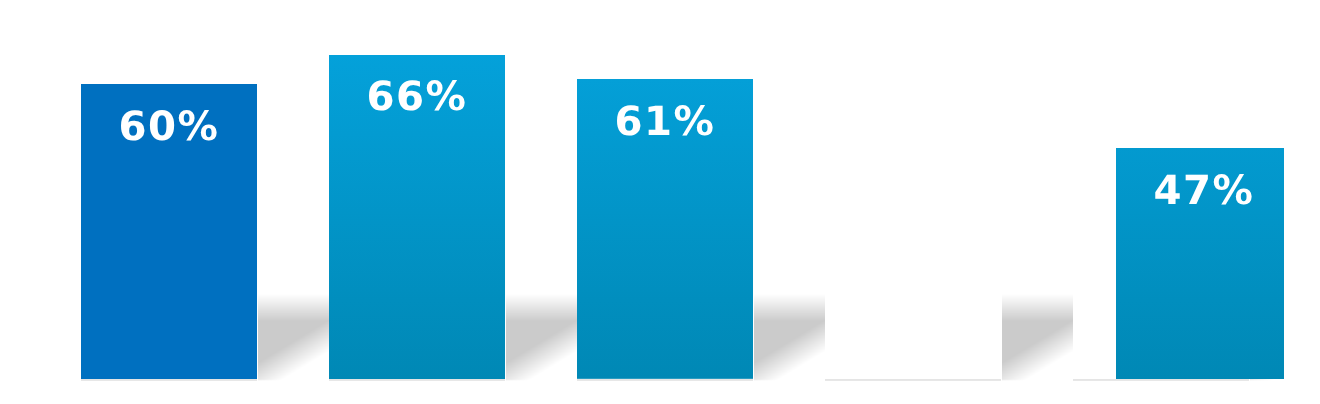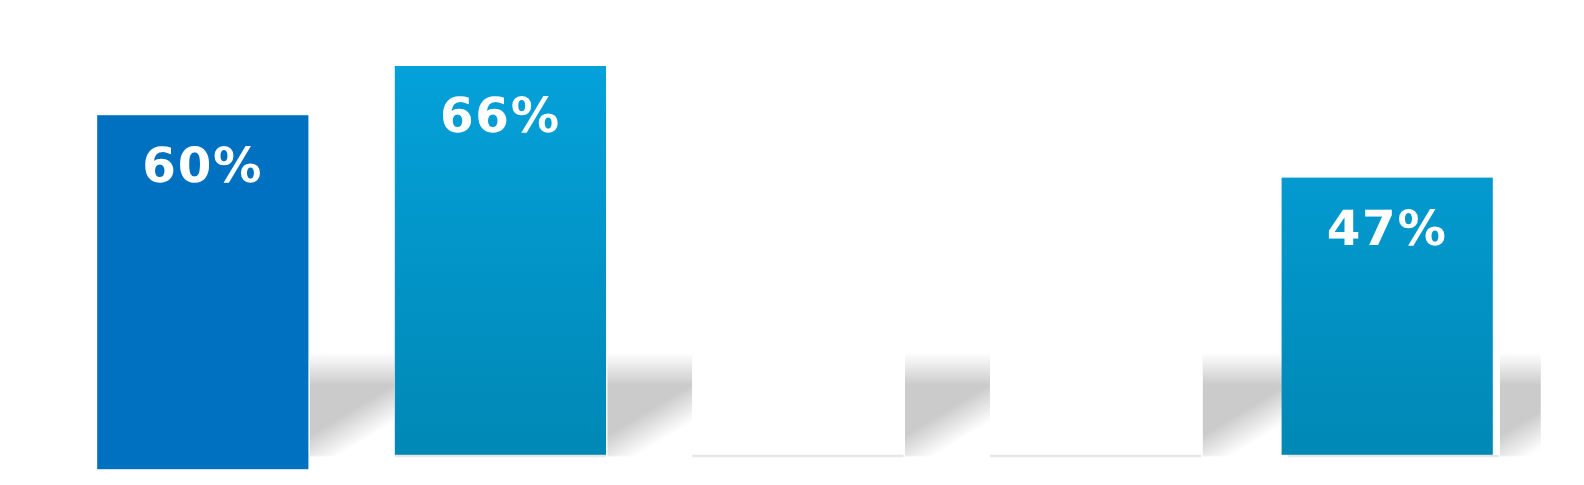--- a/index.html
+++ b/index.html
@@ -40,31 +40,34 @@
     white-space:nowrap;
   }
 </style>
 </head>
 <body>
 
 <div class="chart">
   <div class="plot" id="plot">
       <div class="bar-shadow" style="left: 258px; top: 294px;"></div>
       <div class="bar-base-shadow" style="left: 81px; top: 379px; width: 176px;"></div>
-      <div class="bar" style="left: 81px; top: 84.1px; height: 294.9px; background: rgb(0, 112, 192); margin-top: 12px;">
+      <div class="bar" style="left: 81px; top: 84.1px; height: 294.9px; background: rgb(0, 112, 192);">
         <div class="bar-value-label" style="top: 22.7px; color: rgb(255, 255, 255);">60%</div>
       </div>
       <div class="bar-shadow" style="left: 506px; top: 294px;"></div>
       <div class="bar-base-shadow" style="left: 329px; top: 379px; width: 176px;"></div>
       <div class="bar" style="left: 329px; top: 54.61px; height: 324.39px; background-image: linear-gradient(rgb(4, 161, 218) 0%, rgb(0, 136, 181) 100%); background-repeat: no-repeat; background-size: 100% 324px; background-position: 0px 0.39px;">
         <div class="bar-value-label" style="top: 22.7px; color: rgb(255, 255, 255);">66%</div>
       </div>
       <div class="bar-shadow" style="left: 754px; top: 294px;"></div>
       <div class="bar-base-shadow" style="left: 577px; top: 379px; width: 176px;"></div>
+      <div class="bar" style="left: 577px; top: 79.185px; height: 299.815px; background-image: linear-gradient(rgb(4, 161, 218) 0%, rgb(0, 136, 181) 100%); background-repeat: no-repeat; background-size: 100% 324px; background-position: 0px -24.185px;">
+        <div class="bar-value-label" style="top: 22.7px; color: rgb(255, 255, 255);">61%</div>
+      </div>
       <div class="bar-shadow" style="left: 1002px; top: 294px;"></div>
       <div class="bar-base-shadow" style="left: 825px; top: 379px; width: 176px;"></div>
       <div class="bar-shadow" style="left: 1250px; top: 294px;"></div>
       <div class="bar-base-shadow" style="left: 1073px; top: 379px; width: 176px;"></div>
-      <div class="bar" style="left: 1068px; top: 147.995px; height: 231.005px; background-image: linear-gradient(rgb(4, 161, 218) 0%, rgb(0, 136, 181) 100%); background-repeat: no-repeat; background-size: 100% 324px; background-position: 0px -92.995px;">
+      <div class="bar" style="left: 1116px; top: 147.995px; height: 231.005px; background-image: linear-gradient(rgb(4, 161, 218) 0%, rgb(0, 136, 181) 100%); background-repeat: no-repeat; background-size: 100% 324px; background-position: 0px -92.995px;">
         <div class="bar-value-label" style="top: 22.7px; color: rgb(255, 255, 255);">47%</div>
       </div>
     </div>
 </div>
 
 </body></html>

